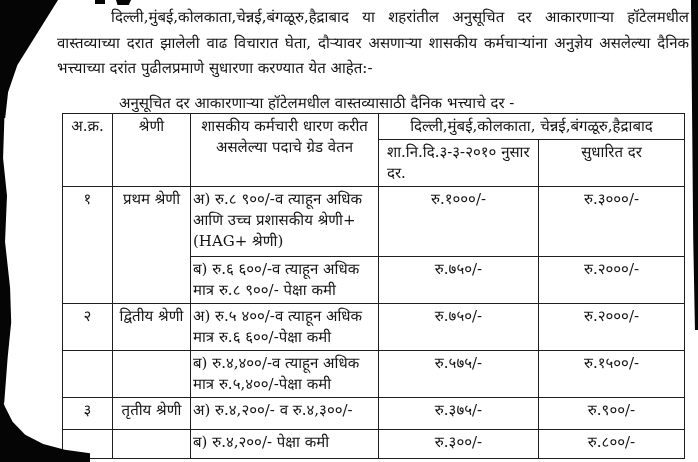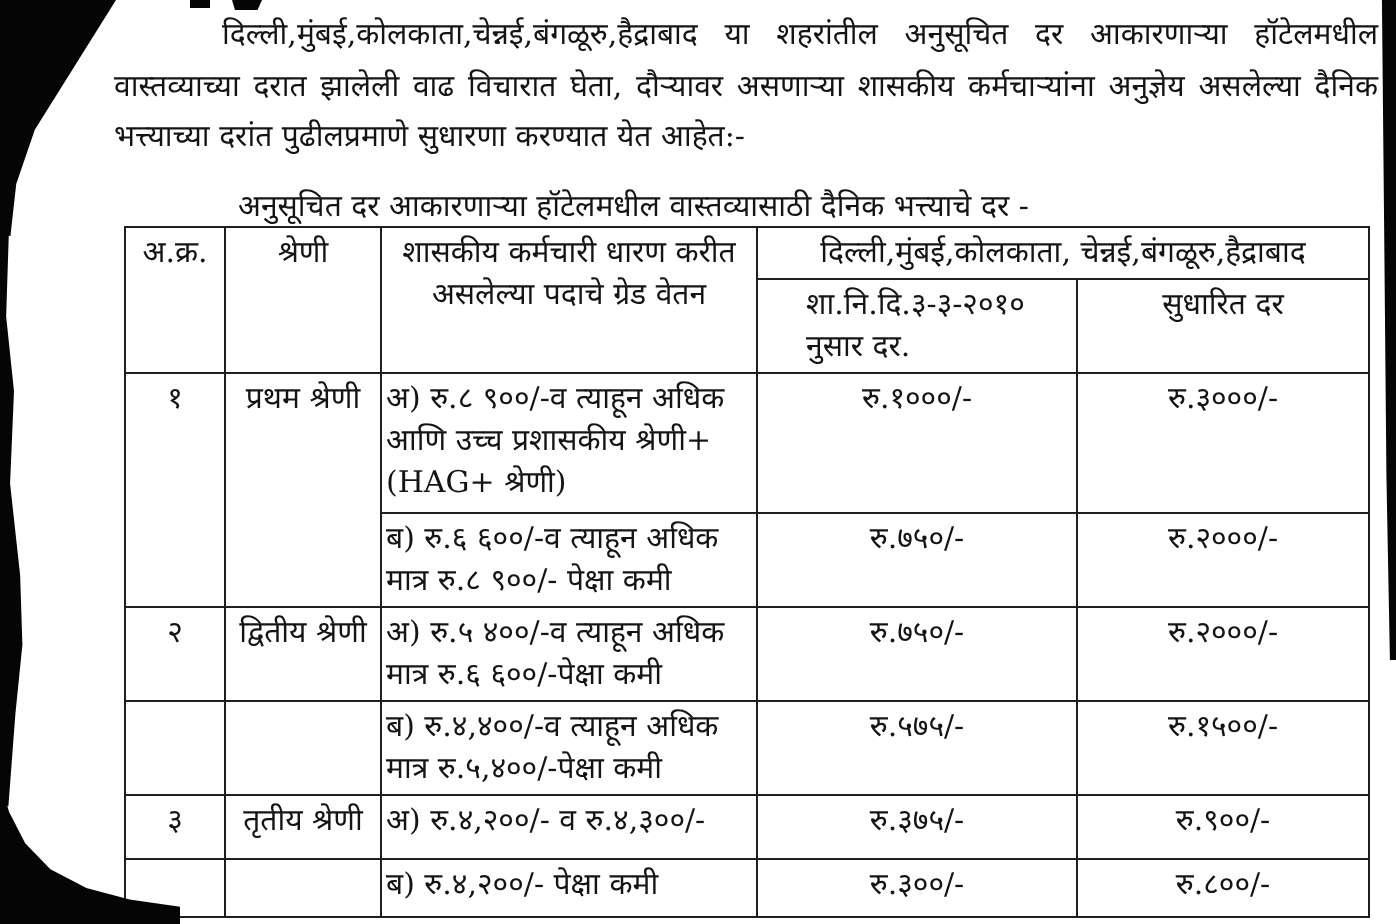--- a/index.html
+++ b/index.html
@@ -35,21 +35,21 @@
     border:1.6px solid #1f1f1f;
     font-size:15px;
     font-weight:normal;
     line-height:21px;
     padding:2px 5px;
     vertical-align:top;
     text-align:center;
     overflow:hidden;
   }
   table.rates td.grade { text-align:left; padding-left:2px; }
-  table.rates th.old-rate-h { text-align:left; padding-left:24px; }
+  table.rates th.old-rate-h { text-align:left; padding-left:8px; }
   .artifact { position:absolute; background:#050505; }
   .a-topleft {
     left:0; top:0; width:58px; height:118px;
     clip-path:polygon(0 0, 100% 0, 30% 55%, 14% 78%, 9% 100%, 0 100%);
   }
   .a-leftstrip {
     left:0; top:115px; width:14px; height:288px;
     clip-path:polygon(0 0, 32% 0, 22% 15%, 50% 28%, 36% 44%, 72% 60%, 80% 72%, 55% 84%, 30% 100%, 0 100%);
   }
   .a-bottomblob {

